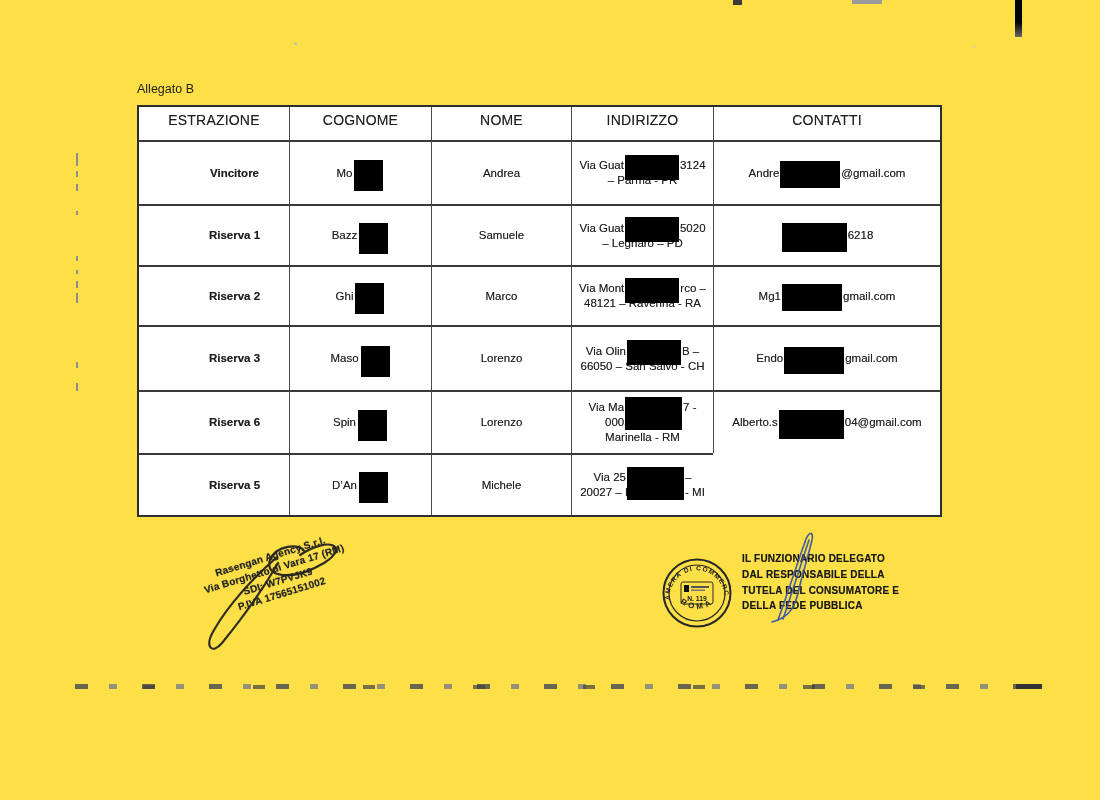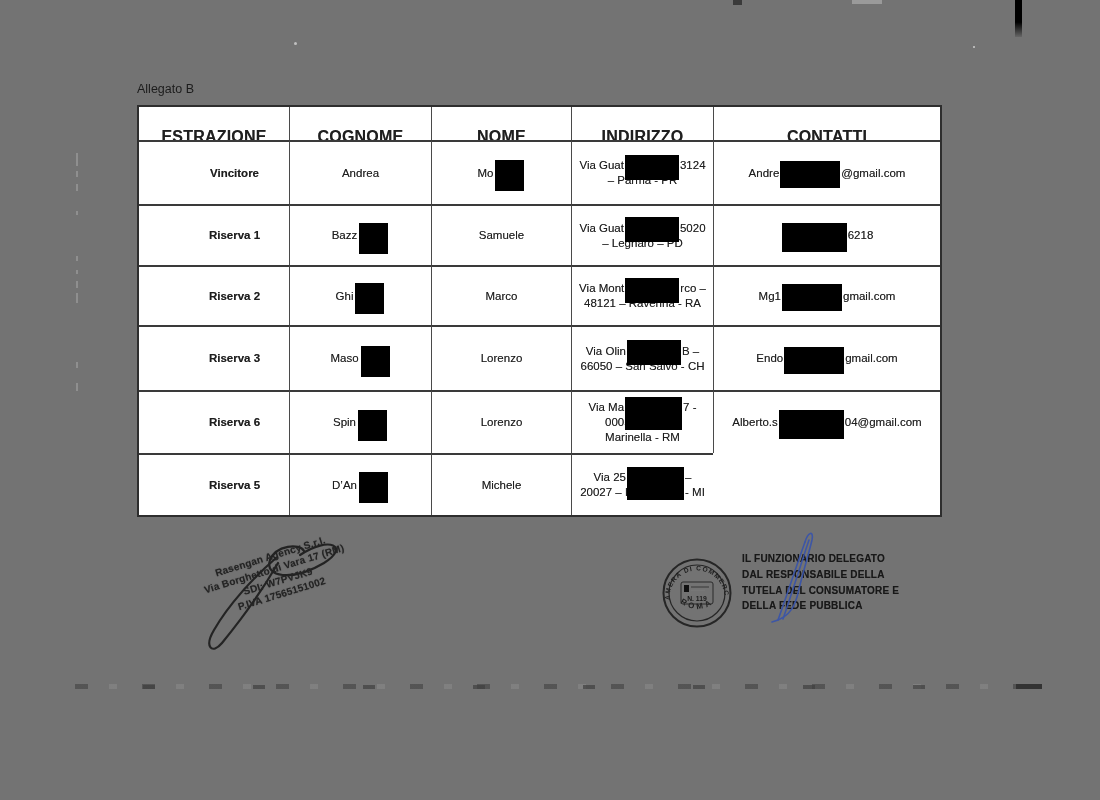--- a/index.html
+++ b/index.html
@@ -1,17 +1,17 @@
 <!DOCTYPE html>
 <html><head>
 <meta charset="utf-8">
 <style>
   html,body{margin:0;padding:0;}
   .sheet{
-    position:relative;width:1100px;height:800px;background:#737373;overflow:hidden;
+    position:relative;width:1100px;height:800px;background:#fde047;overflow:hidden;
     font-family:"Liberation Sans", sans-serif;color:#1f1f1f;
   }
   
   .doc-label{position:absolute;left:137px;top:82px;font-size:12.5px;color:#1c1c1c;}
 
   
   .tbl{
     position:absolute;left:137px;top:105px;
     display:grid;
     grid-template-columns:150px 142px 140px 142px 227px;
@@ -20,21 +20,21 @@
     text-shadow:0 0 .5px rgba(30,30,30,.55);
     background:#fff;
   }
   .cell{
     box-sizing:border-box;
     display:flex;flex-direction:column;align-items:center;justify-content:center;
     text-align:center;font-size:11.5px;line-height:15px;padding:1px 3px;
     border-left:1px solid #4a4a4a;
   }
   .cell.first{border-left:none;}
-  .cell.hdr{font-weight:bold;font-size:16px;justify-content:flex-start;padding-top:22px;letter-spacing:.2px;}
+  .cell.hdr{font-weight:normal;font-size:14px;justify-content:flex-start;padding-top:6px;letter-spacing:.2px;}
   .cell.body{border-top:2px solid #3a3a3a;}
   .cell.estr{font-weight:bold;padding-left:44px;}
   .line{display:block;}
 
   
   .rd{display:inline-block;background:#000;position:relative;vertical-align:middle;}
   .rd-cog{width:29px;height:31px;margin:-12px 1px -17px 2px;}
   .rd-a{width:54px;height:25px;margin:-8px 1px -11px 1px;}
   .rd-a-tall{width:57px;height:33px;margin:-8px 1px -19px 1px;}
   .rd-c{width:60px;height:27px;margin:-9px 1px -12px 1px;}
@@ -106,24 +106,24 @@
 
   <div class="tbl">
 
     <div class="cell hdr first">ESTRAZIONE</div>
     <div class="cell hdr">COGNOME</div>
     <div class="cell hdr">NOME</div>
     <div class="cell hdr">INDIRIZZO</div>
     <div class="cell hdr">CONTATTI</div>
 
     <div class="cell body first estr">Vincitore</div>
+    <div class="cell body">
+      <span class="line"><span>Mo</span><span class="rd rd-cog"></span></span>
+    </div>
     <div class="cell body">Andrea</div>
-    <div class="cell body">
-      <span class="line"><span>Mo</span><span class="rd rd-cog"></span></span>
-    </div>
     <div class="cell body">
       <span class="line"><span>Via Guat</span><span class="rd rd-a"></span><span>3124</span></span>
       <span class="line">– Parma - PR</span>
     </div>
     <div class="cell body">
       <span class="line"><span>Andre</span><span class="rd rd-c"></span><span>@gmail.com</span></span>
     </div>
 
     <div class="cell body first estr">Riserva 1</div>
     <div class="cell body">

